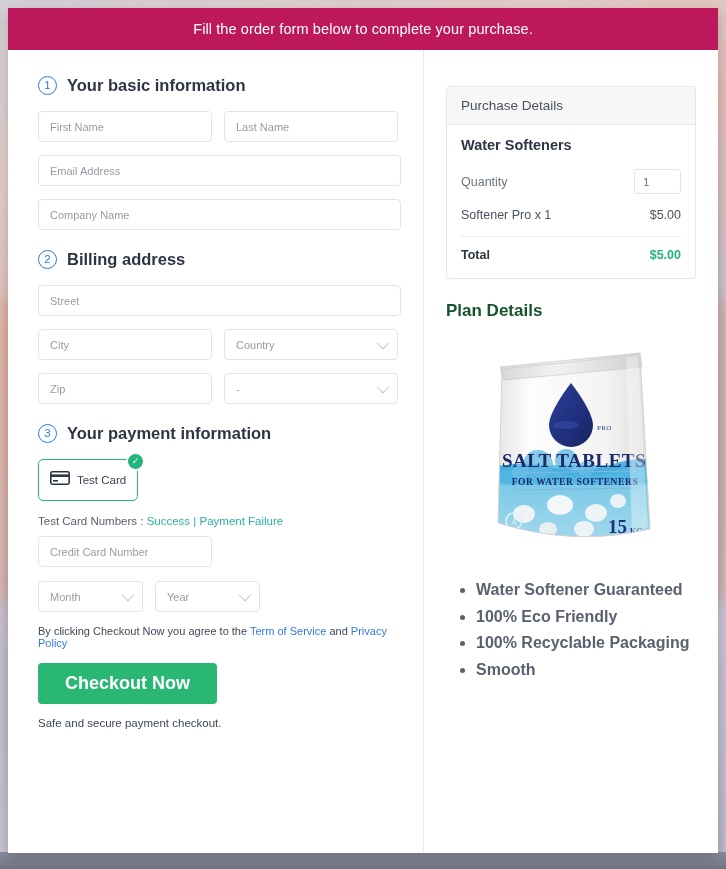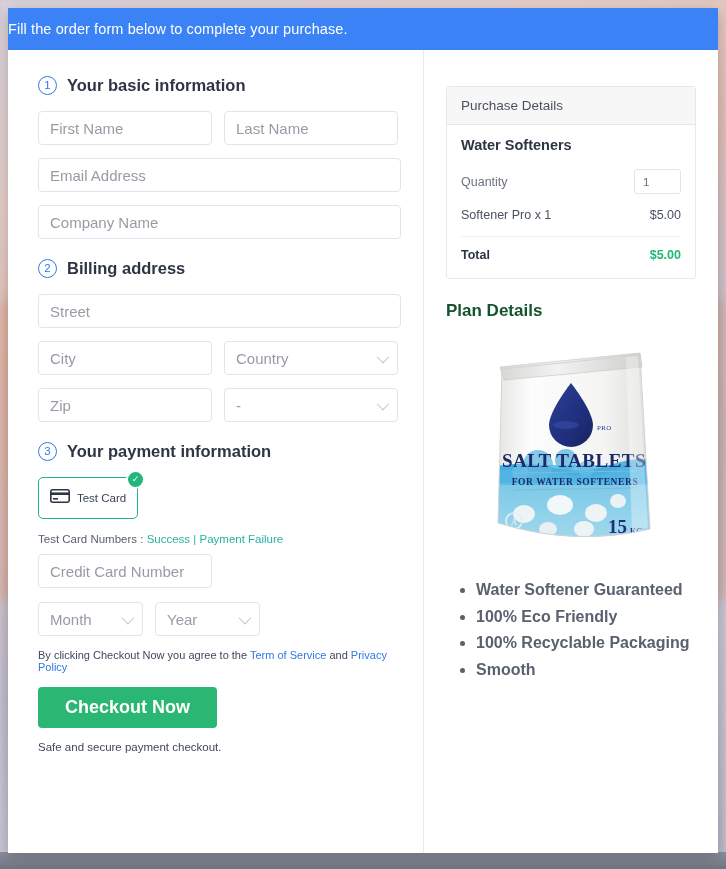--- a/index.html
+++ b/index.html
@@ -45,26 +45,27 @@
     top: 8px;
     width: 710px;
     height: 845px;
     background: #ffffff;
     box-shadow: 0 4px 14px rgba(0,0,0,.22);
     overflow: hidden;
     display: flex;
     flex-direction: column;
   }
   #banner {
-    background: #3b82f6;
+    background: #be185d;
     color: #ffffff;
     height: 42px;
     min-height: 42px;
     display: flex;
     align-items: center;
+    justify-content: center;
     font-size: 14.5px;
     letter-spacing: .1px;
   }
   #card-body {
     flex: 1;
     display: flex;
     background: #fff;
   }
   #left-col {
     width: 416px;
@@ -110,23 +111,23 @@
     gap: 12px;
     margin-bottom: 13px;
   }
   .fld {
     height: 31px;
     border: 1px solid #e3e4ea;
     border-radius: 4px;
     background: #fff;
     display: flex;
     align-items: center;
-    padding: 16px 11px;
-    box-sizing: border-box;
-    font-size: 15px;
+    padding: 9px 11px;
+    box-sizing: border-box;
+    font-size: 11px;
     color: #9a9aa6;
     position: relative;
   }
   .fld.full { width: 100%; }
   .fld.half { width: 174px; min-width: 174px; }
   .fld.third { width: 105px; min-width: 105px; }
   .caret {
     position: absolute;
     right: 11px;
     width: 8px; height: 8px;

